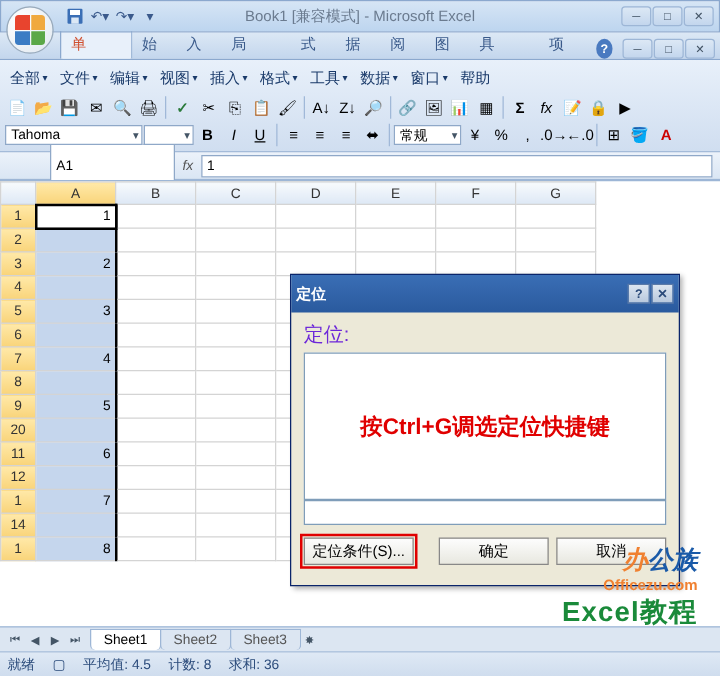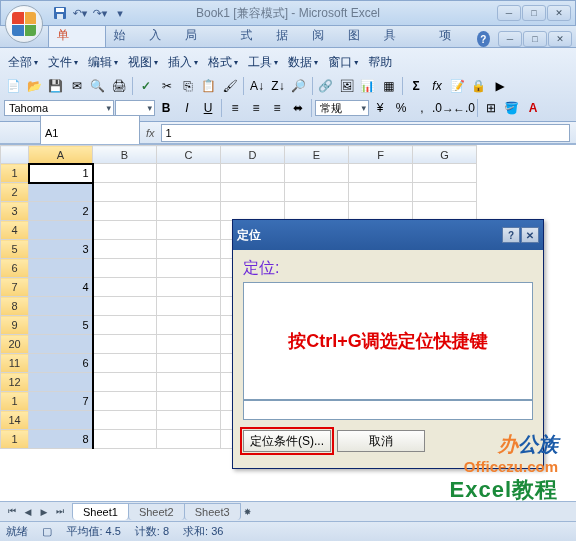--- a/index.html
+++ b/index.html
@@ -69,21 +69,21 @@
 .tab-nav { display: flex; padding: 0 4px; gap: 0; }
 .tab-nav-btn { width: 16px; height: 16px; display: flex; align-items: center; justify-content: center; font-size: 9px; color: #456; cursor: pointer; }
 .sheet-tab { padding: 2px 10px; background: #fff; border: 1px solid #9db6d6; border-bottom: none; border-radius: 0 0 4px 4px; margin-right: -1px; cursor: pointer; }
 .sheet-tab.inactive { background: #dce6f2; color: #555; }
 
 .statusbar { position: absolute; bottom: 0; left: 0; right: 0; height: 20px; background: linear-gradient(#dfe9f5,#cfddee); border-top: 1px solid #9db6d6; display: flex; align-items: center; padding: 0 6px; font-size: 11px; color: #2a4a7a; gap: 14px; }
 
 .watermark { position: absolute; right: 18px; bottom: 36px; text-align: right; pointer-events: none; }
 .wm1 { font-size: 20px; font-weight: bold; font-style: italic; color: #1a5aa8; }
 .wm1 .o { color: #f08030; }
-.wm2 { font-size: 15px; color: #f08030; font-weight: bold; }
+.wm2 { font-size: 12px; color: #f08030; font-weight: bold; }
 .wm3 { font-size: 22px; font-weight: bold; color: #1a8a3a; letter-spacing: 1px; }
 
 svg { display: block; }
 </style>
 </head>
 <body>
 
 <div class="titlebar">
   <div class="office-btn">
     <div class="office-logo">
@@ -420,20 +420,21 @@
     </div>
   </div>
   <div class="dlg-body">
     <div class="dlg-label">定位:</div>
     <div class="dlg-list">
       <span class="dlg-hint">按Ctrl+G调选定位快捷键</span>
     </div>
     <input class="dlg-ref" style="">
     <div class="dlg-btns">
       <button class="dlg-btn highlight">定位条件(S)...</button>
+      <button class="dlg-btn" style="margin-left:auto">确定</button>
       <button class="dlg-btn">取消</button>
     </div>
   </div>
 </div>
 
 <div class="watermark">
   <div class="wm1"><span class="o">办</span><span>公族</span></div>
   <div class="wm2">Officezu.com</div>
   <div class="wm3">Excel教程</div>
 </div>

